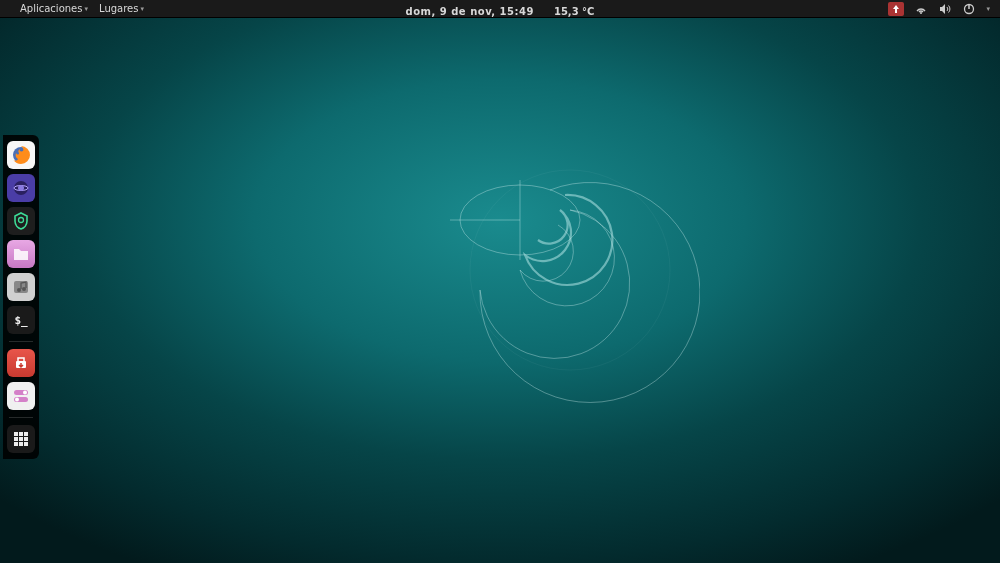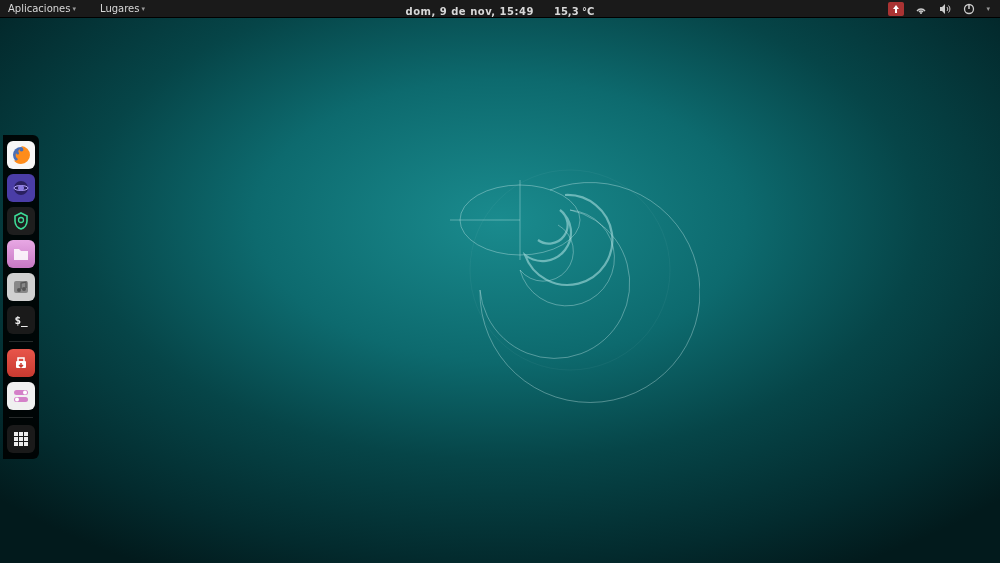--- a/index.html
+++ b/index.html
@@ -17,21 +17,21 @@
   position: absolute;
   top: 0; left: 0; right: 0;
   height: 18px;
   background: #1a1a1a;
   border-bottom: 1px solid #000;
   display: flex;
   align-items: center;
   color: #d8d8d8;
   font-size: 10px;
 }
-.topbar .menus { display: flex; padding-left: 8px; gap: 24px; }
+.topbar .menus { display: flex; padding-left: 20px; gap: 11px; }
 .topbar .menu-item { display: flex; align-items: center; cursor: pointer; }
 .topbar .menu-item .caret { font-size: 7px; margin-left: 2px; color: #999; }
 .topbar .center { position: absolute; left: 50%; transform: translateX(-50%); display: flex; gap: 20px; align-items: center; margin-top: 6px; }
 .topbar .center .clock { font-weight: bold; letter-spacing: 0.5px; }
 .topbar .center .weather { font-weight: bold; }
 .topbar .tray { margin-left: auto; display: flex; align-items: center; gap: 10px; padding-right: 10px; }
 .topbar .tray .tray-icon { width: 14px; height: 14px; display: flex; align-items: center; justify-content: center; fill: #ccc; cursor: pointer; }
 .tray-box { width: 16px; height: 14px; background: #a33; border-radius: 2px; display: flex; align-items: center; justify-content: center; }
 
 

